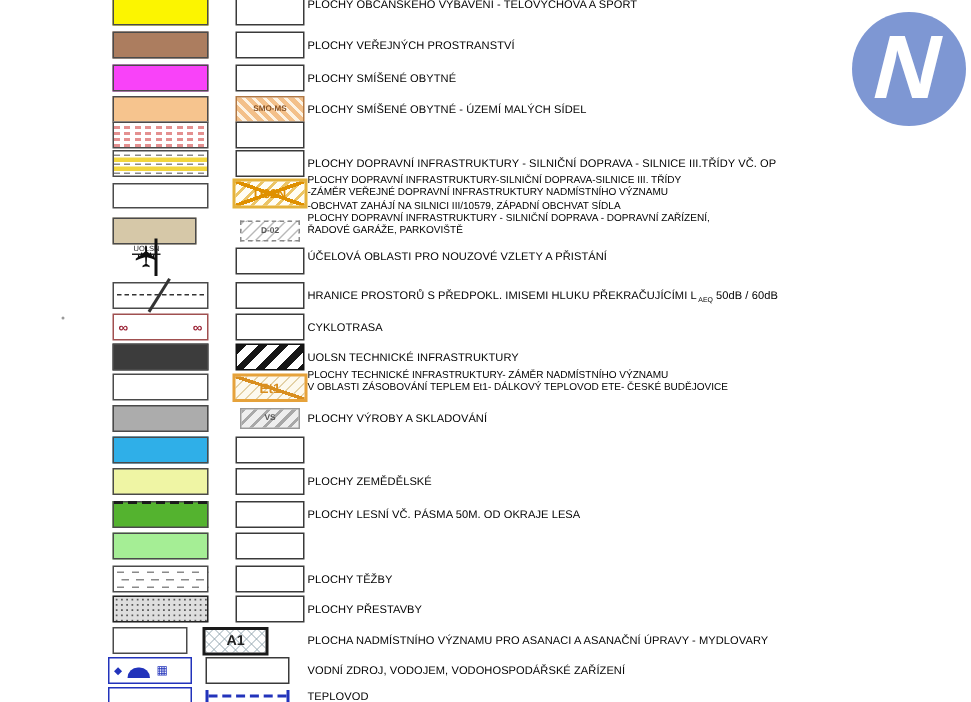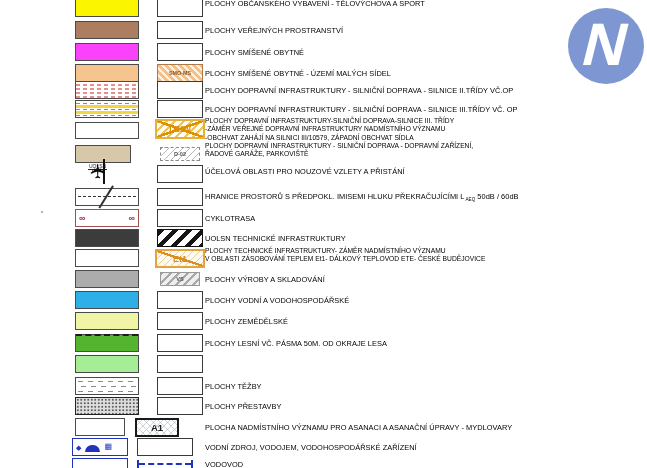--- a/index.html
+++ b/index.html
@@ -123,21 +123,20 @@
   <div class="sw" style="background: rgb(246, 196, 142);"></div>
   <div class="sw2 smoms">
       <span class="code">SMO-MS</span>
     </div>
   <div class="label">PLOCHY SMÍŠENÉ OBYTNÉ -  ÚZEMÍ MALÝCH SÍDEL</div>
 </div>
 
 <div class="row" style="top:81px">
   <div class="sw p-sil2"></div>
   <div class="sw2"></div>
-  <div class="label">PLOCHY DOPRAVNÍ INFRASTRUKTURY - SILNIČNÍ DOPRAVA - SILNICE II.TŘÍDY VČ.OP</div>
 </div>
 
 <div class="row" style="top:100px">
   <div class="sw p-sil3"></div>
   <div class="sw2"></div>
   <div class="label">PLOCHY DOPRAVNÍ INFRASTRUKTURY - SILNIČNÍ DOPRAVA - SILNICE III.TŘÍDY VČ. OP</div>
 </div>
 
 <div class="row" style="top:120px">
   <div class="sw" style="top:2px;height:17px"></div>
@@ -211,21 +210,20 @@
   <div class="sw" style="background: rgb(172, 172, 172);"></div>
   <div class="sw2 p-vs">
       <span class="code">VS</span>
     </div>
   <div class="label">PLOCHY VÝROBY A SKLADOVÁNÍ</div>
 </div>
 
 <div class="row" style="top:291px">
   <div class="sw" style="background: rgb(47, 175, 232);"></div>
   <div class="sw2"></div>
-  <div class="label">PLOCHY VODNÍ A VODOHOSPODÁŘSKÉ</div>
 </div>
 
 <div class="row" style="top:312px">
   <div class="sw" style="background: rgb(239, 245, 164);"></div>
   <div class="sw2"></div>
   <div class="label">PLOCHY ZEMĚDĚLSKÉ</div>
 </div>
 
 <div class="row" style="top:334px">
   <div class="sw" style="background: rgb(84, 179, 47);">
@@ -270,20 +268,20 @@
   <div class="label">VODNÍ ZDROJ, VODOJEM, VODOHOSPODÁŘSKÉ ZAŘÍZENÍ</div>
 </div>
 
 <div class="row" style="top:458px">
   <div class="vodovod-rect"></div>
   <div class="vodovod-dash">
     <span class="t1"></span>
     <span class="d"></span>
     <span class="t2"></span>
   </div>
-  <div class="label" style="top:6px">VODOVOD</div>
+  <div class="label" style="top:6px">TEPLOVOD</div>
 </div>
 
 <div class="logo" style="background: rgb(126, 151, 211);">
   <span>N</span>
 </div>
 
 <div class="dot"></div>
 
 </body></html>

